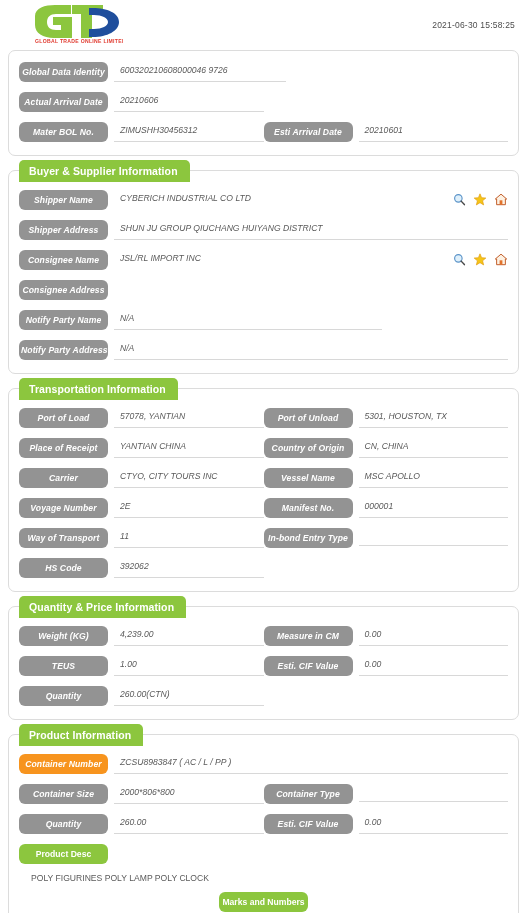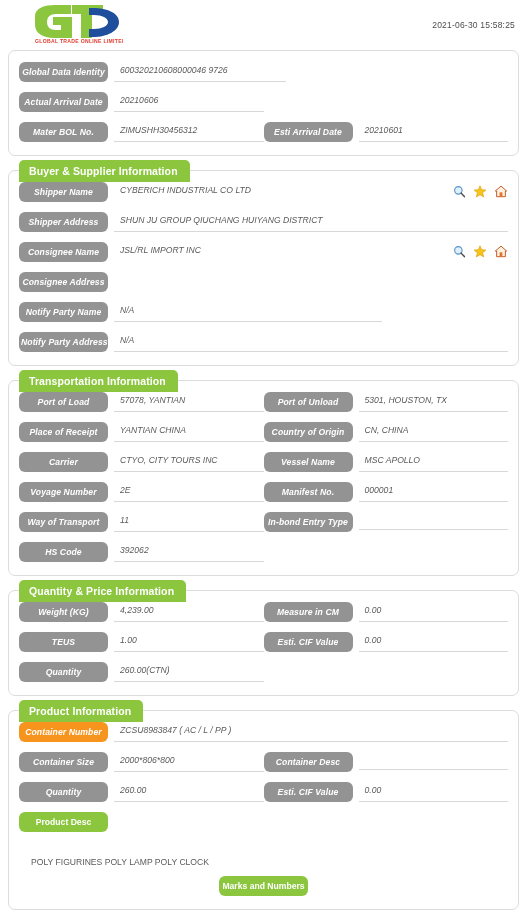--- a/index.html
+++ b/index.html
@@ -55,21 +55,21 @@
     left: 10px;
     background: #8cc63e;
     color: #fff;
     font-size: 10.5px;
     font-weight: bold;
     padding: 5px 12px 5px 10px;
     border-radius: 5px 5px 0 0;
     letter-spacing: 0.1px;
     white-space: nowrap;
   }
-  .panel.titled { padding-top: 10px; }
+  .panel.titled { padding-top: 18px; }
 
   
   .row {
     display: flex;
     align-items: center;
     margin-bottom: 8px;
     min-height: 22px;
   }
   .row:last-child { margin-bottom: 2px; justify-content: center; }
 
@@ -122,21 +122,21 @@
   .icons svg { display: block; }
 
   .freetext {
     font-size: 8.6px;
     color: #5a5a5a;
     padding: 7px 0 6px 12px;
     line-height: 13px;
   }
   .tagrow {
     display: flex;
-    margin-bottom: 16px;
+    margin-bottom: 0;
   }
   .tagonly {
     width: 89px;
     background: #8cc63e;
     color: #fff;
     font-size: 8.6px;
     font-weight: bold;
     text-align: center;
     padding: 6px 2px;
     border-radius: 6px;
@@ -377,21 +377,21 @@
       <div class="val">ZCSU8983847 ( AC / L / PP )</div>
     </div>
   </div>
 
   <div class="row">
     <div class="field half">
       <div class="lbl">Container Size</div>
       <div class="val">2000*806*800</div>
     </div>
     <div class="field half">
-      <div class="lbl">Container Desc</div>
+      <div class="lbl">Container Type</div>
       <div class="val"></div>
     </div>
   </div>
 
   <div class="row">
     <div class="field half">
       <div class="lbl">Quantity</div>
       <div class="val">260.00</div>
     </div>
     <div class="field half">

